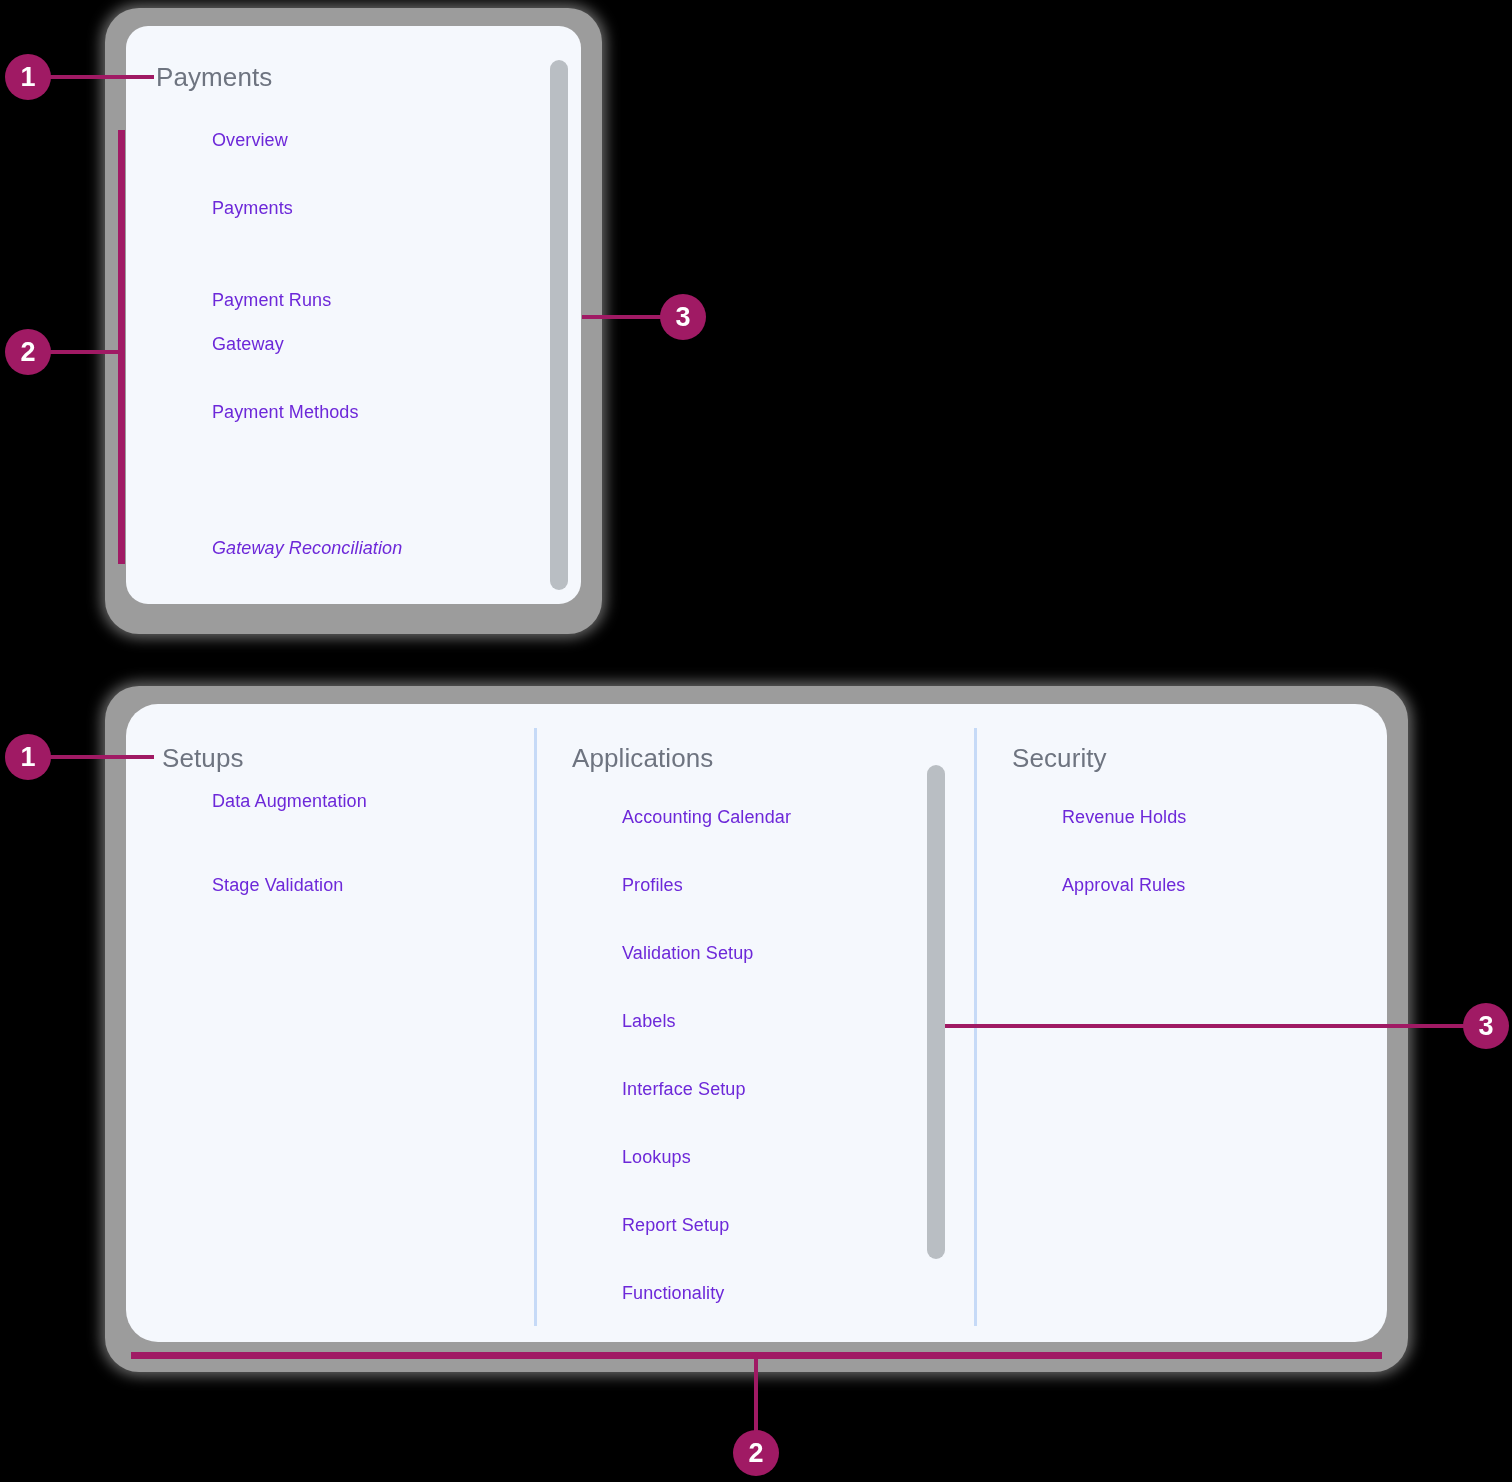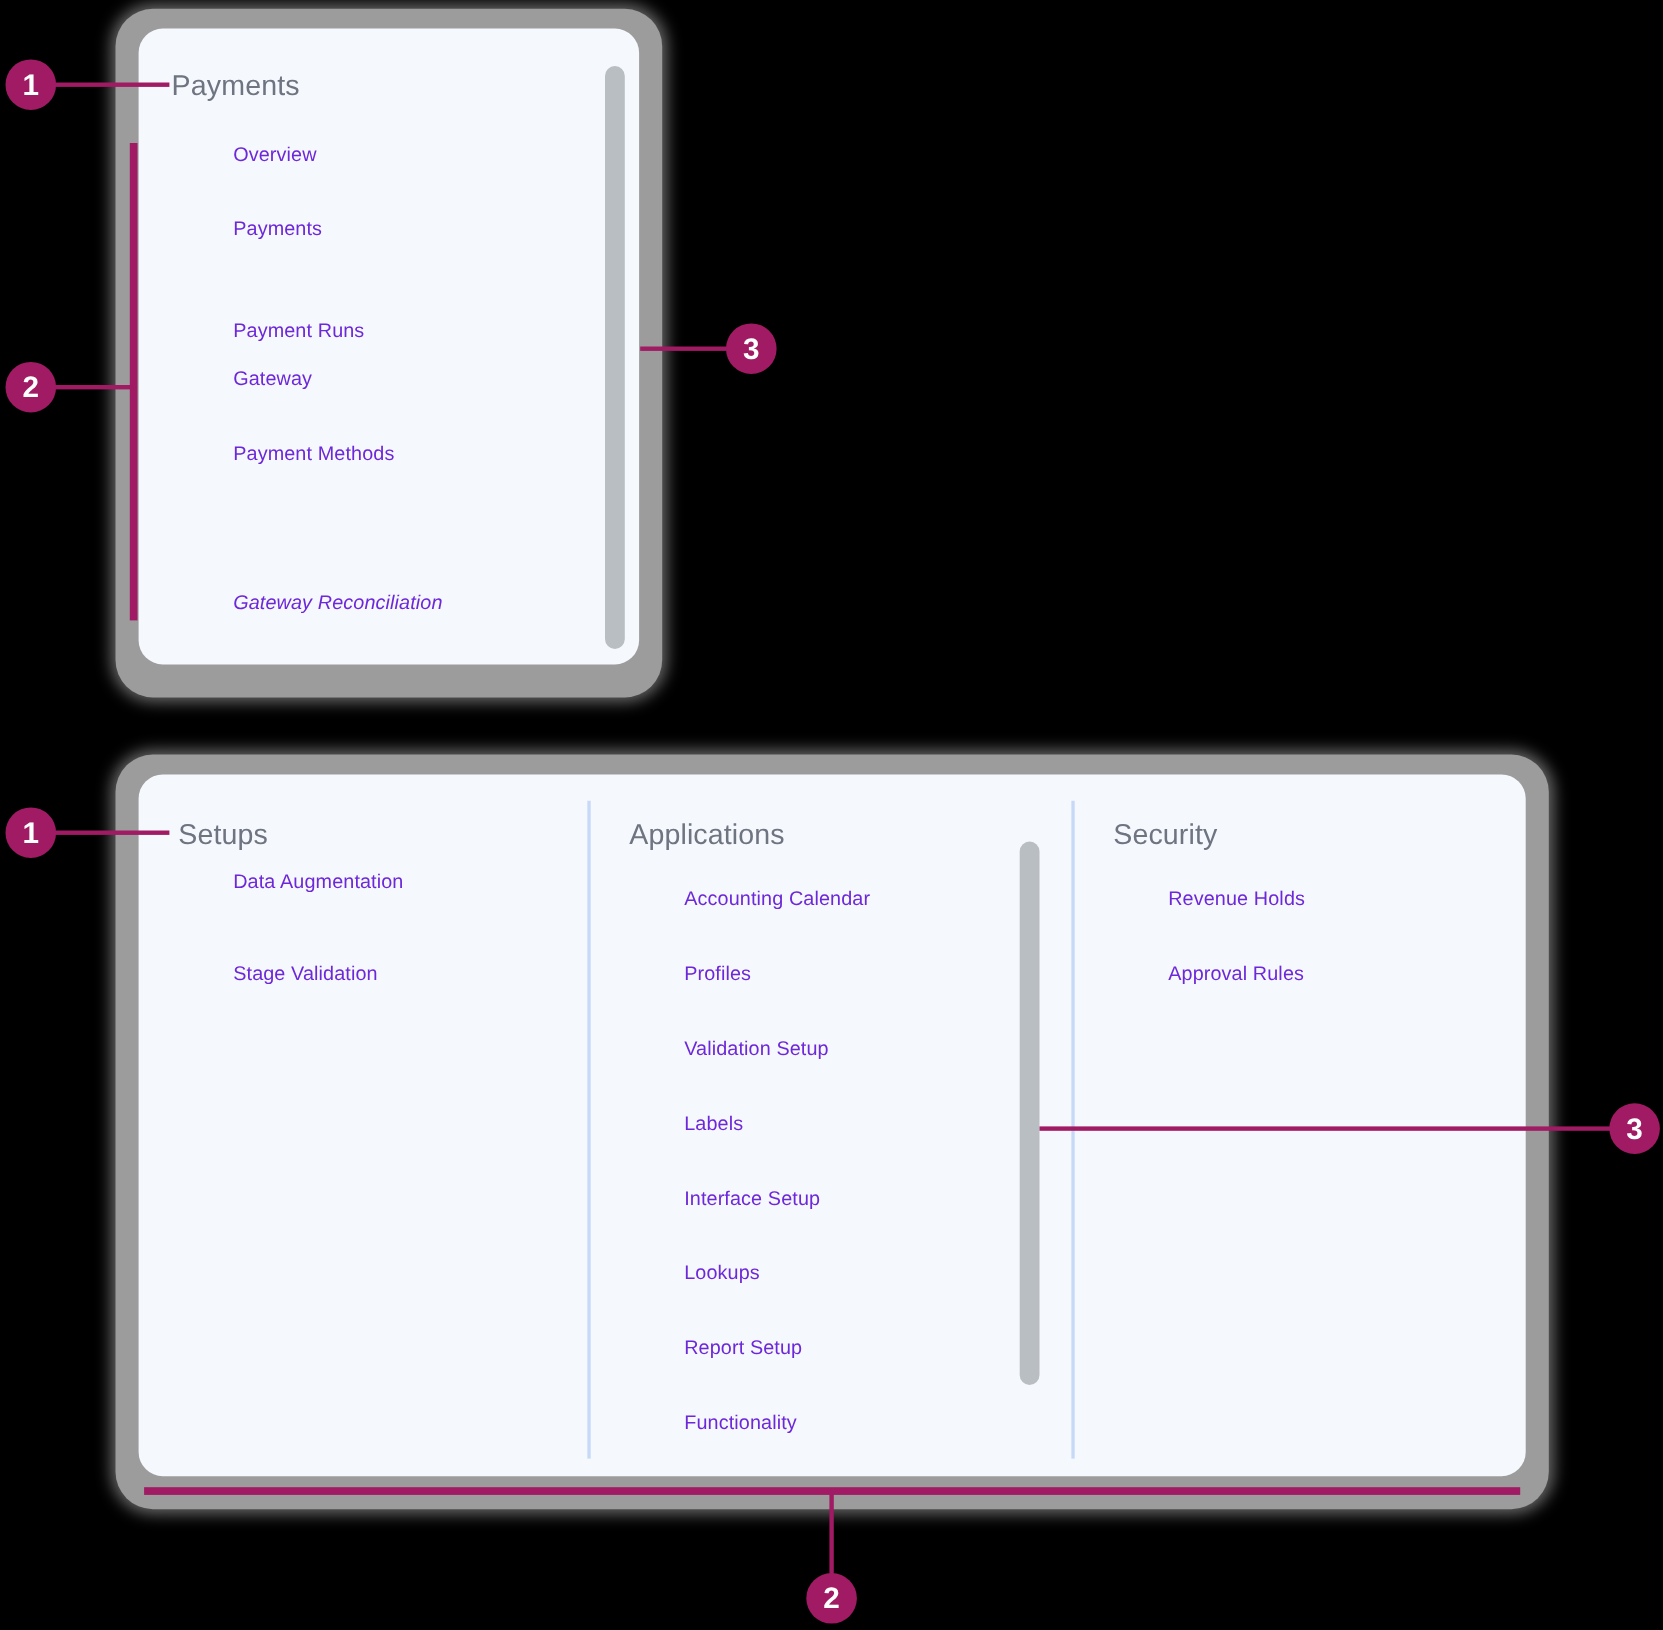--- a/index.html
+++ b/index.html
@@ -29,21 +29,21 @@
     border-radius: 22px;
     overflow: hidden;
   }
 
   
   #panel-one-frame { left: 105px; top: 8px; width: 497px; height: 626px; }
   #panel-one-sheet { left: 126px; top: 26px; width: 455px; height: 578px; text-align: center; }
 
   
   #panel-two-frame { left: 105px; top: 686px; width: 1303px; height: 686px; }
-  #panel-two-sheet { left: 126px; top: 704px; width: 1261px; height: 638px; }
+  #panel-two-sheet { left: 126px; top: 704px; width: 1261px; height: 638px; border-radius: 32px; }
 
   
   .col-header {
     position: absolute;
     font-size: 26px;
     color: #6e7480;
     font-weight: 400;
     letter-spacing: 0.1px;
     white-space: nowrap;
   }

